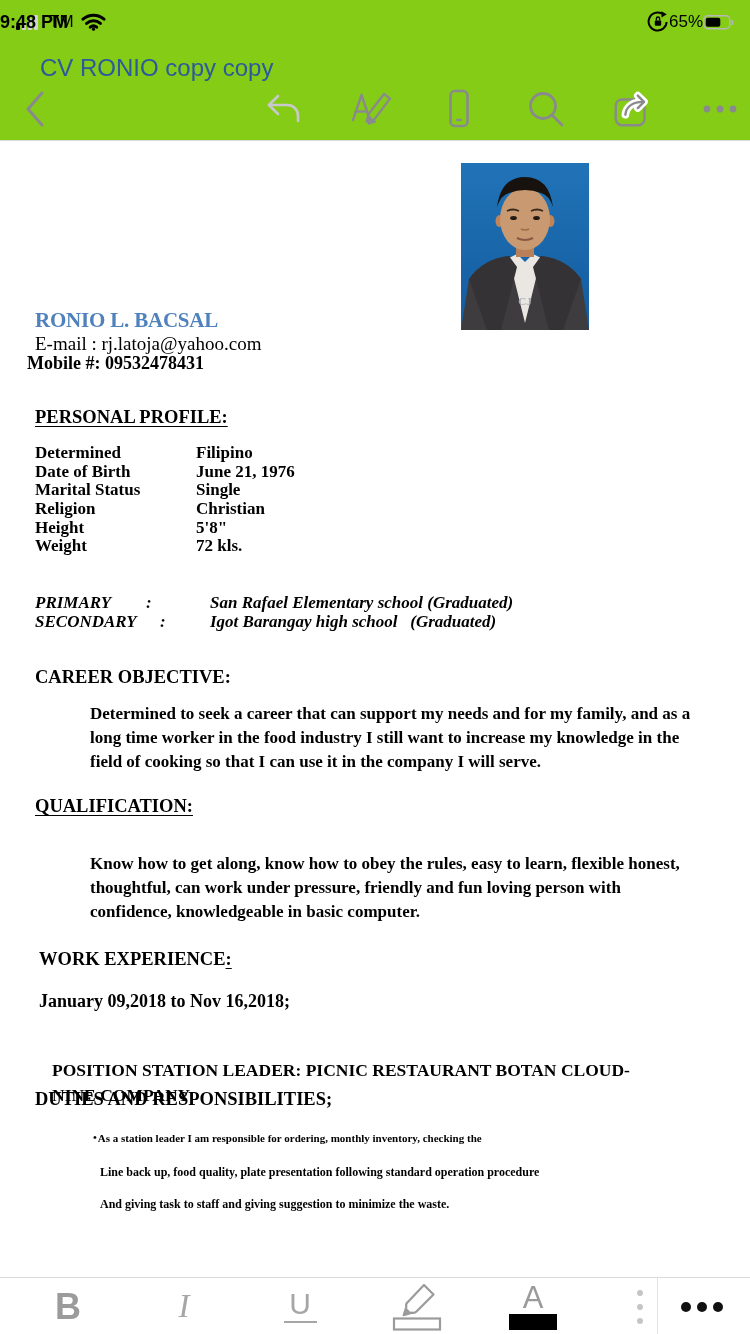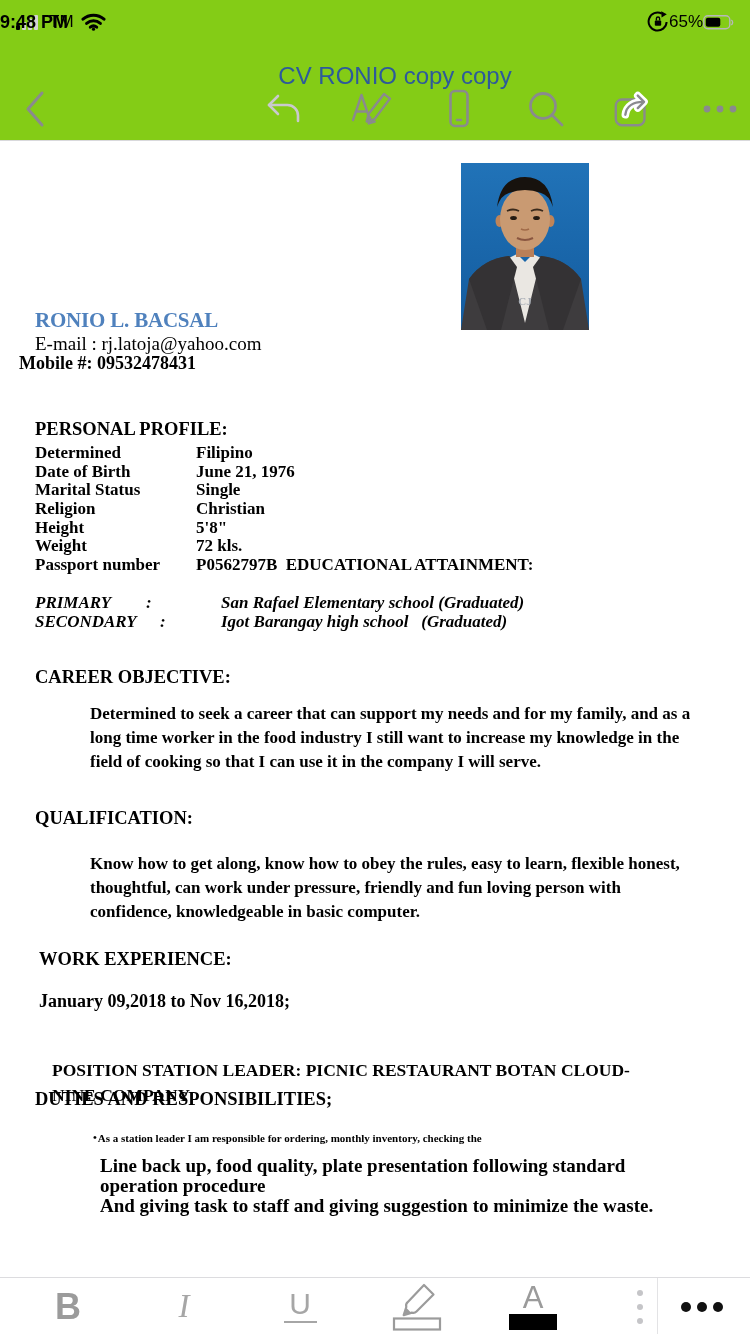--- a/index.html
+++ b/index.html
@@ -8,61 +8,61 @@
 
   
   .status-bar{position:absolute;top:0;left:0;right:0;height:44px;display:flex;align-items:center;padding:0 16px;box-sizing:border-box;}
   .sb-left{display:flex;align-items:center;gap:7px;}
   .sb-carrier{font-size:17px;font-weight:500;letter-spacing:.2px;}
   .sb-time{position:absolute;left:0;right:0;text-align:left;font-size:18px;font-weight:600;}
   .sb-right{margin-left:auto;display:flex;align-items:center;z-index:2;}
   .sb-batt-pct{font-size:17px;font-weight:400;}
 
   
-  .title-bar{position:absolute;top:60px;left:0;right:0;height:34px;text-align:center;padding-left:40px;}
+  .title-bar{position:absolute;top:52px;left:0;right:0;height:34px;padding-left:40px;}
   .doc-title{font-size:24px;font-weight:500;color:#2d5a9b;line-height:32px;}
 
   
   .toolbar{position:absolute;top:78px;left:0;right:0;height:62px;}
   .tb-back{position:absolute;left:24px;top:10px;width:30px;height:42px;display:flex;align-items:center;}
   .tb-group{position:absolute;left:263px;top:10px;display:flex;gap:43px;align-items:center;height:42px;}
   .tb-cell{width:44px;height:42px;display:flex;align-items:center;justify-content:center;}
   .hairline-top{position:absolute;top:140px;left:0;right:0;height:1px;background:#d9d9dc;}
 
   
   .doc{position:absolute;top:141px;left:0;width:750px;height:1136px;background:#fff;
        font-family:"Liberation Serif","DejaVu Serif",serif;font-weight:bold;color:#000;}
   .abs{position:absolute;}
   .photo{left:461px;top:22px;width:128px;height:167px;}
   .cv-name{left:35px;top:167px;font-size:21px;color:#4f81bd;letter-spacing:-.2px;}
   .cv-email{left:35px;top:192px;font-size:19px;font-weight:normal;}
-  .cv-mobile{left:19px;top:212px;font-size:18px;}
-  .h-underline{text-underline-offset:3px;margin-top:12px;}
+  .cv-mobile{left:27px;top:212px;font-size:18px;}
+  .h-underline{text-decoration:underline;text-underline-offset:3px;}
   .pp-heading{left:35px;top:266px;font-size:18.5px;}
   .pp-rows{left:35px;top:302px;width:680px;}
   .pp-row{position:relative;height:18.7px;font-size:17px;}
   .pp-label{position:absolute;left:0;white-space:pre;}
   .pp-value{position:absolute;left:161px;white-space:pre;}
   .edu-rows{left:35px;top:452px;width:680px;font-style:italic;}
   .edu-row{position:relative;height:18.7px;font-size:17px;}
   .edu-level{position:absolute;left:0;}
   .edu-colon-0{position:absolute;left:111px;}
   .edu-colon-1{position:absolute;left:125px;}
-  .edu-school{position:absolute;left:186px;white-space:pre;}
+  .edu-school{position:absolute;left:175px;white-space:pre;}
   .co-heading{left:35px;top:526px;font-size:18.5px;}
   .co-body{left:90px;top:561px;width:614px;font-size:17px;line-height:24px;}
   .q-heading{left:35px;top:655px;font-size:18.5px;}
   .q-body{left:90px;top:711px;width:608px;font-size:17px;line-height:24px;}
   .we-heading{left:39px;top:808px;font-size:18.5px;}
   .we-period{left:39px;top:850px;font-size:18px;text-align:right;}
   .we-position{left:52px;top:889px;width:605px;font-size:17.5px;line-height:25px;margin-top:28px;}
   .we-duties{left:35px;top:948px;font-size:18.5px;}
   .bullet-line1{left:93px;top:991px;font-size:11px;}
   .bullet-dot{display:inline-block;transform:translateY(-1px);margin-right:1px;}
-  .bullet-cont{left:100px;top:1015px;width:600px;font-size:19px;line-height:20px;}
+  .bullet-cont{left:100px;top:1015px;width:600px;font-size:12px;line-height:32px;}
 
   
   .format-bar{position:absolute;top:1277px;left:0;right:0;height:57px;background:#fff;border-top:1px solid #dcdcdf;box-sizing:border-box;}
   .fmt{position:absolute;top:0;height:57px;display:flex;flex-direction:column;align-items:center;justify-content:center;}
   .fmt-b{left:46px;width:44px;font-size:36px;font-weight:700;color:#9b9b9b;}
   .fmt-i{left:162px;width:44px;font-size:33px;font-style:italic;color:#a6a6a6;font-family:"Liberation Serif",serif;}
   .fmt-u{left:278px;width:44px;font-size:30px;color:#a6a6a6;line-height:28px;}
   .fmt-u .ubar{width:33px;height:2.5px;background:#a6a6a6;margin-top:3px;}
   .fmt-hl{left:388px;width:58px;}
   .fmt-a{left:504px;width:58px;color:#9b9b9b;}
@@ -221,24 +221,20 @@
           <span class="pp-value">Christian</span>
         </div>
       <div class="pp-row">
           <span class="pp-label">Height</span>
           <span class="pp-value">5'8"</span>
         </div>
       <div class="pp-row">
           <span class="pp-label">Weight</span>
           <span class="pp-value">72 kls.</span>
         </div>
-      <div class="pp-row">
-          <span class="pp-label">Passport number</span>
-          <span class="pp-value">P0562797B  EDUCATIONAL ATTAINMENT:</span>
-        </div>
     </div>
 
     <div class="abs edu-rows">
       <div class="edu-row">
         <span class="edu-level">PRIMARY</span>
         <span class="edu-colon-0">:</span>
         <span class="edu-school">San Rafael Elementary school (Graduated)</span>
       </div>
       <div class="edu-row">
         <span class="edu-level">SECONDARY</span>

